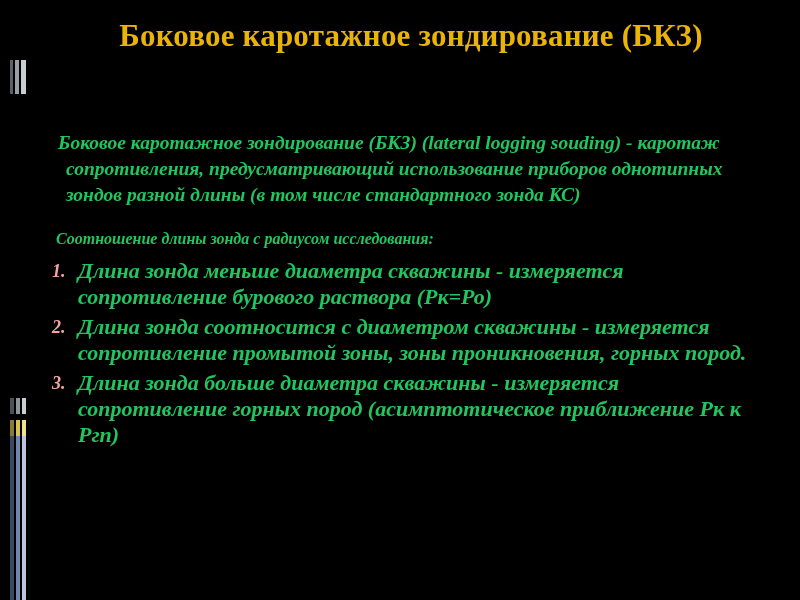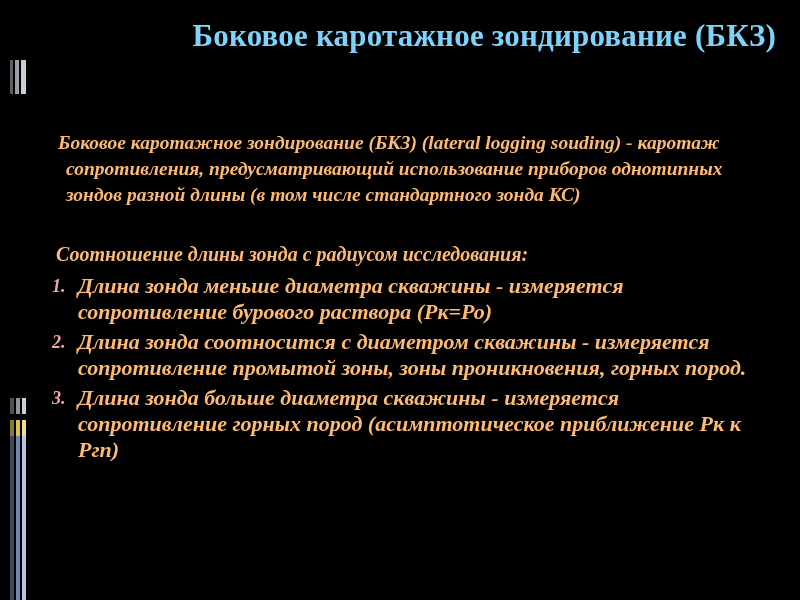--- a/index.html
+++ b/index.html
@@ -78,52 +78,52 @@
         #000 10px, #000 12px,
         #b9c6db 12px, #b9c6db 16px);
   }
 
   
   .title {
     position: absolute;
     left: 46px;
     top: 16px;
     width: 730px;
-    text-align: right;
-    color: #7dd3fc;
+    text-align: center;
+    color: #eab308;
     font-family: "Liberation Serif", serif;
     font-weight: bold;
     font-size: 31px;
     line-height: 40px;
     letter-spacing: 0.2px;
     text-shadow: 1px 1px 2px rgba(0,0,0,0.9);
   }
 
   
   .body {
     position: absolute;
     left: 44px;
     top: 130px;
     width: 720px;
-    color: #fdba74;
+    color: #22c55e;
     font-family: "Liberation Serif", serif;
     font-style: italic;
     font-weight: bold;
     font-size: 19.5px;
     line-height: 26px;
   }
   .para {
     margin: 0 0 14px 0;
     padding-left: 22px;
     text-indent: -8px;
   }
   .subhead {
-    margin: 33px 0 6px 0;
+    margin: 18px 0 6px 0;
     padding-left: 12px;
-    font-size: 20px;
+    font-size: 16px;
     font-weight: bold;
     font-style: italic;
   }
   ol.items {
     margin: 0;
     padding: 0 0 0 0;
     list-style: none;
     counter-reset: itm;
   }
   ol.items > li {

